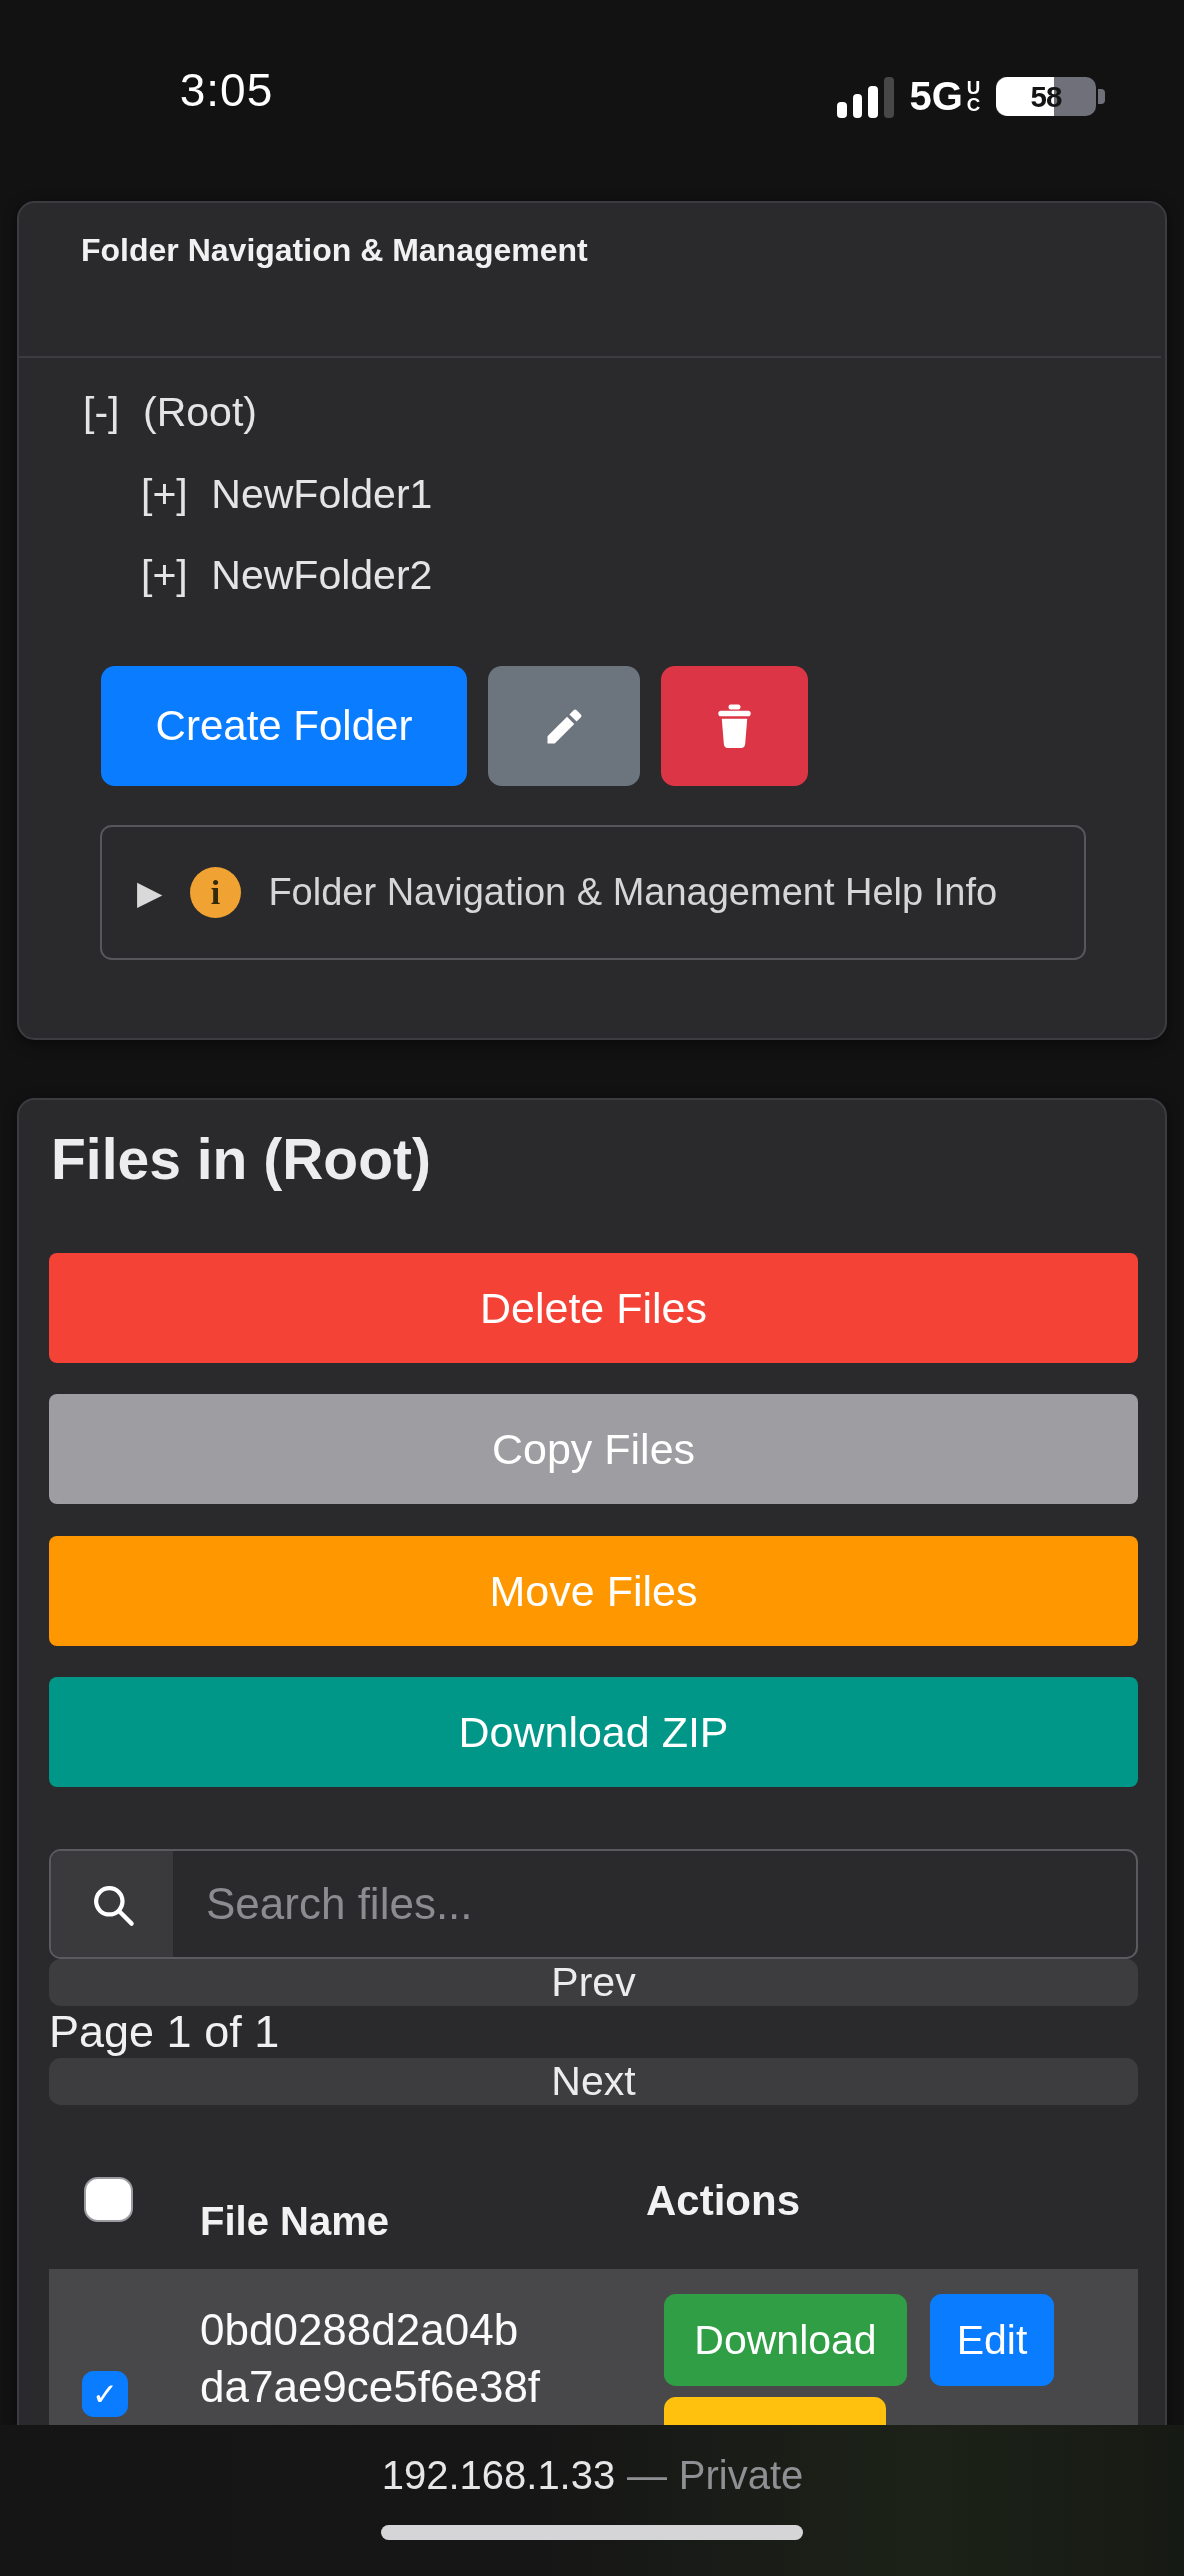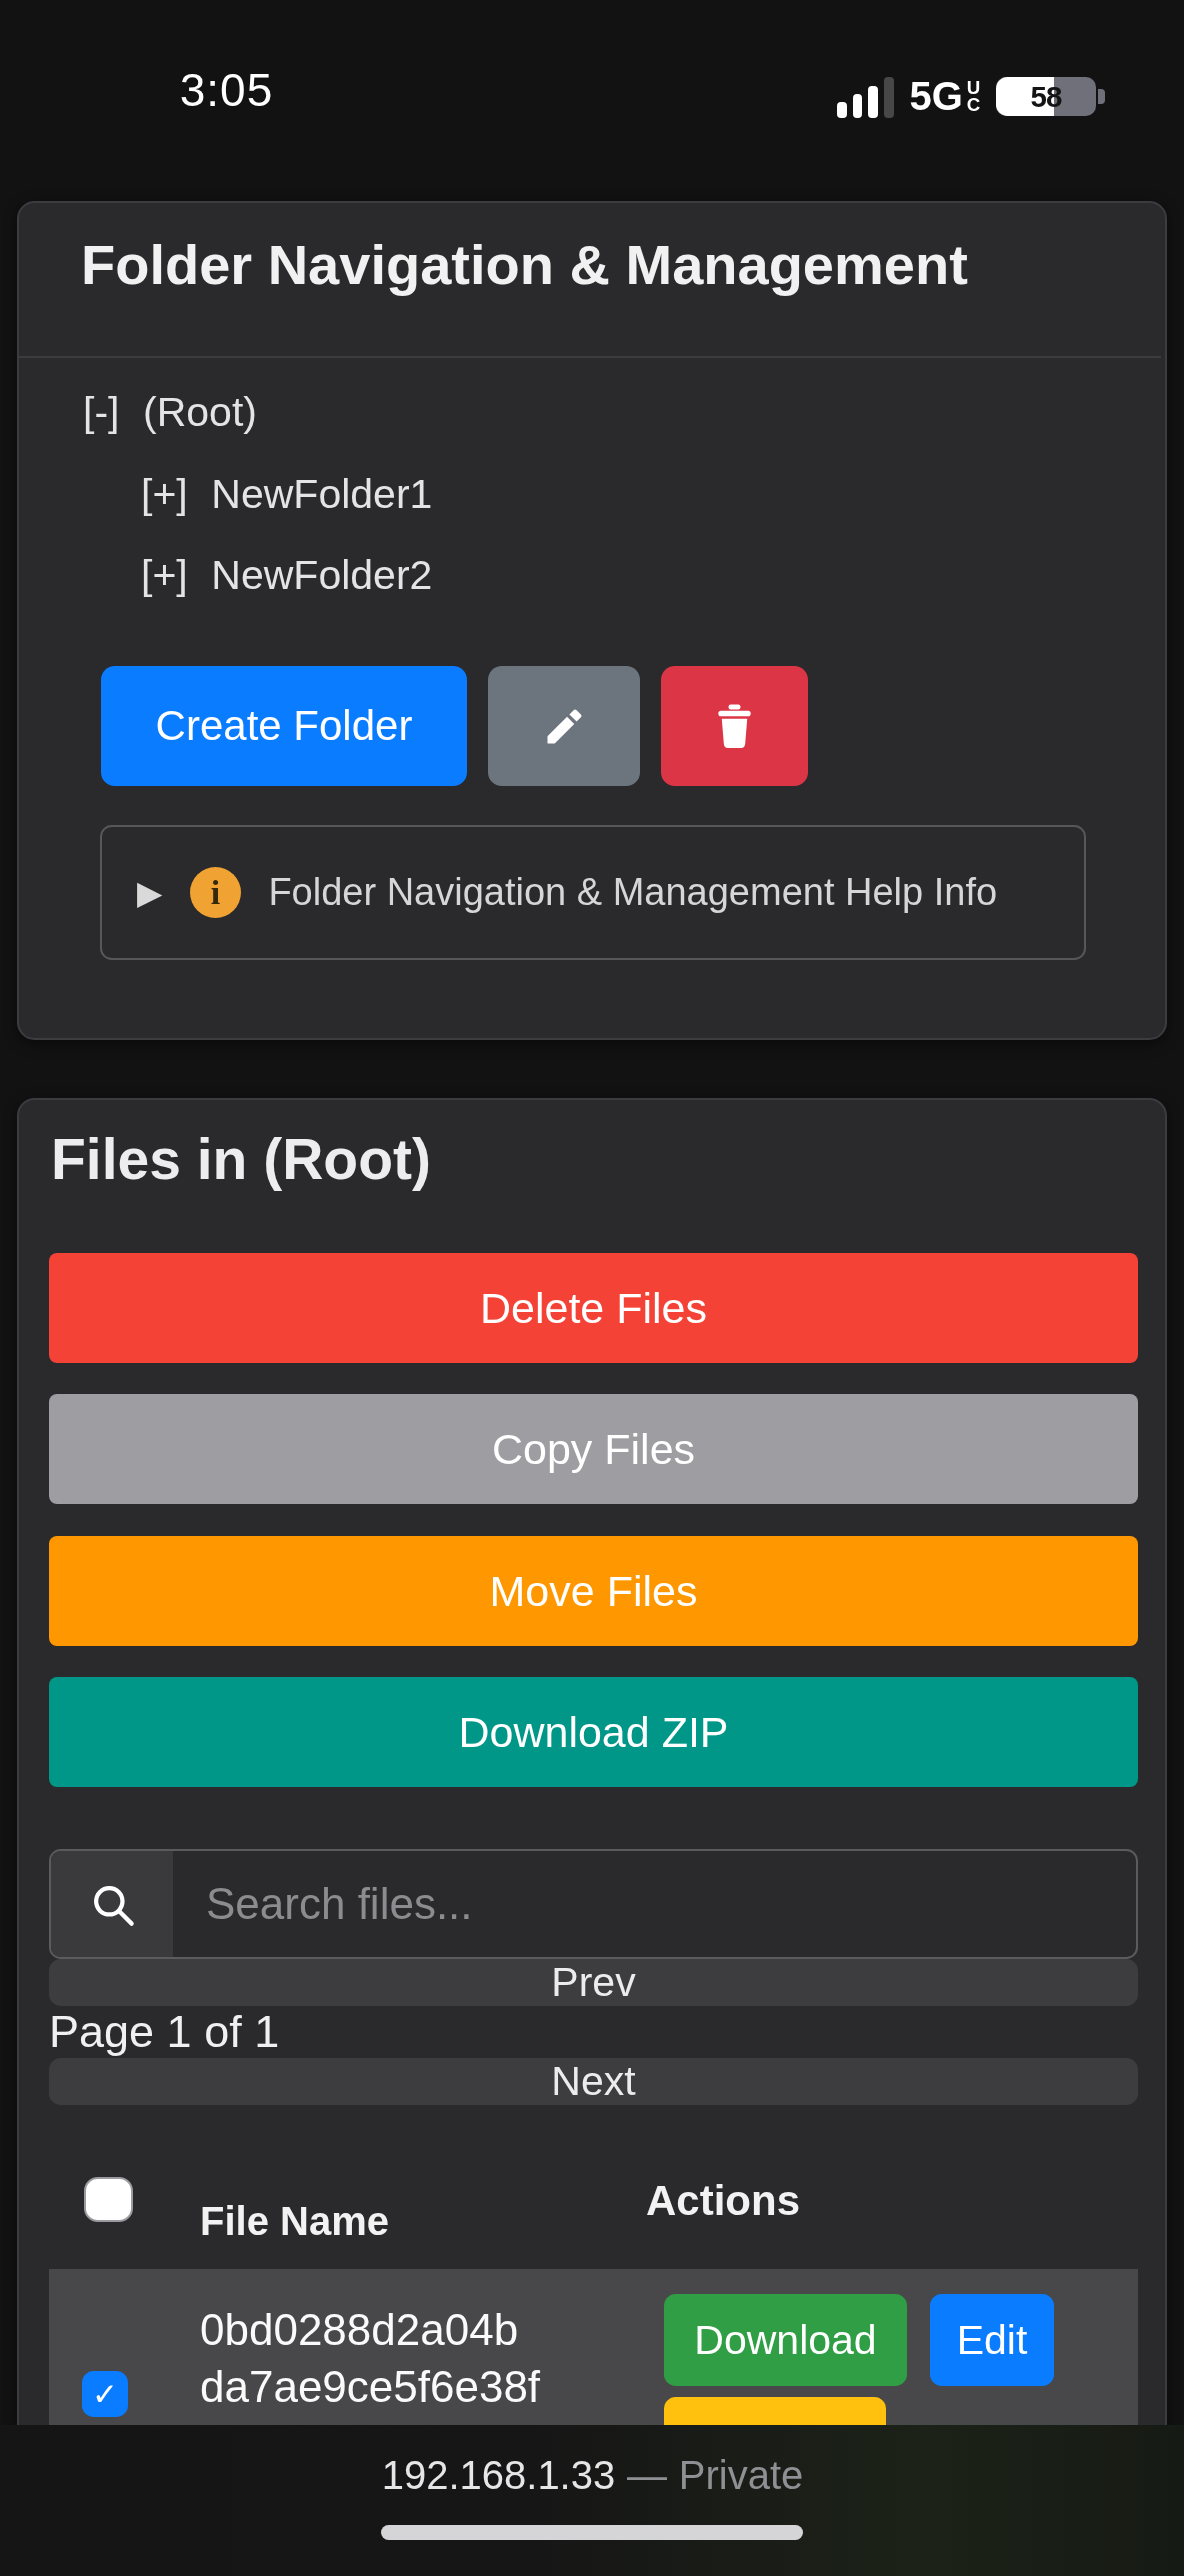--- a/index.html
+++ b/index.html
@@ -30,21 +30,21 @@
     font-size:29.5px;font-weight:800;color:#141414;letter-spacing:-1px;}
   .battery .nub{position:absolute;right:-8.8px;top:11.8px;width:6.9px;height:15.7px;background:#70707a;
     border-radius:0 3.9px 3.9px 0;}
 
   
   .card{background:#2a2a2c;border:2px solid #3c3c40;border-radius:17.7px;
     box-shadow:0 3.9px 13.8px rgba(0,0,0,.45);}
   #card-folders{left:16.7px;top:201px;width:1146px;height:835px;}
   #card-files{left:16.7px;top:1098px;width:1146px;height:1478px;}
 
-  .card1-title{left:81px;top:232px;font-size:56px;font-weight:700;color:#f1f1f2;}
+  .card1-title{left:81px;top:232px;font-size:32px;font-weight:700;color:#f1f1f2;}
   .card1-divider{left:18.7px;top:356px;width:1142px;height:2px;background:#3c3c40;}
 
   .tree-row{display:flex;align-items:center;gap:23.6px;font-size:41px;color:#e4e4e6;}
   #tree-root{left:83px;top:389px;}
   #tree-f1{left:141px;top:471px;}
   #tree-f2{left:141px;top:552px;}
 
   .btn{display:flex;align-items:center;justify-content:center;
     color:#fff;border-radius:13.8px;font-weight:500;cursor:pointer;box-sizing:border-box;}
   #btn-create{left:101px;top:666px;width:366px;height:120px;background:#0a7cff;font-size:42px;}

